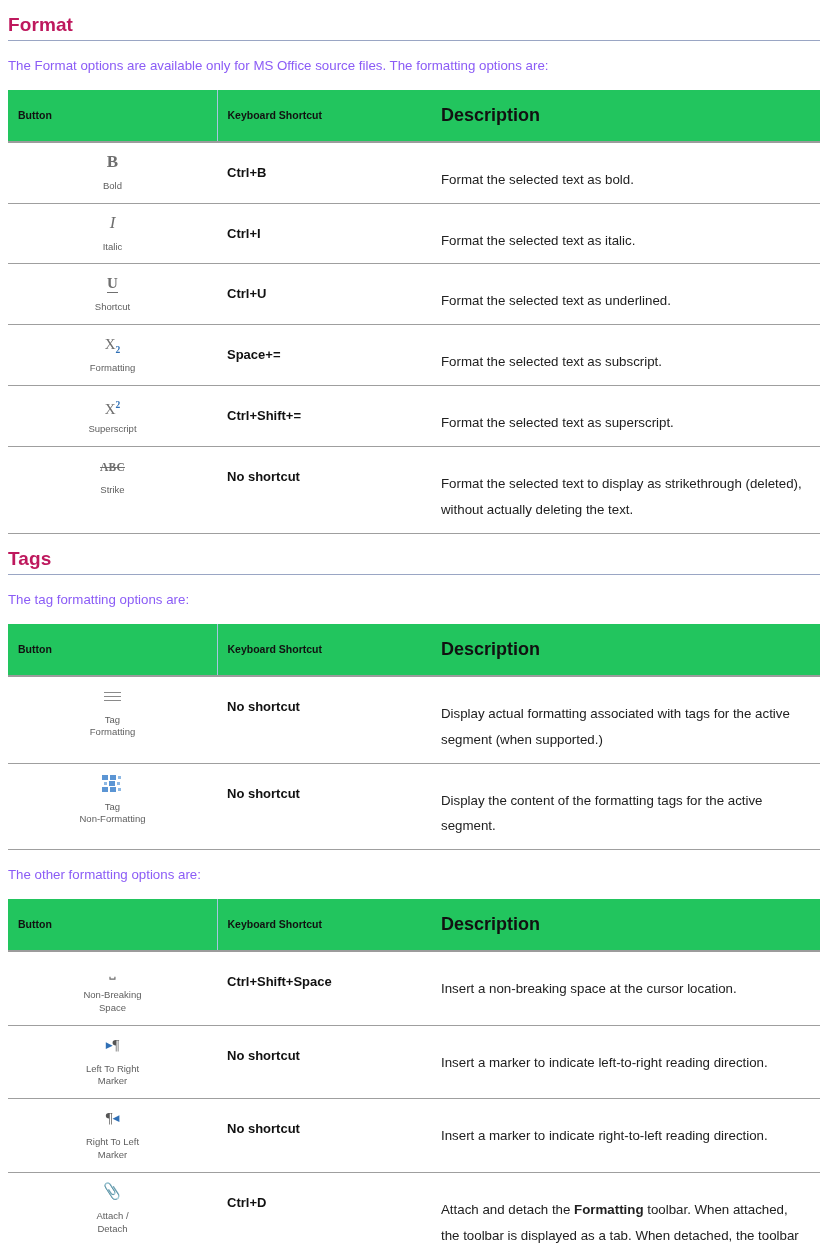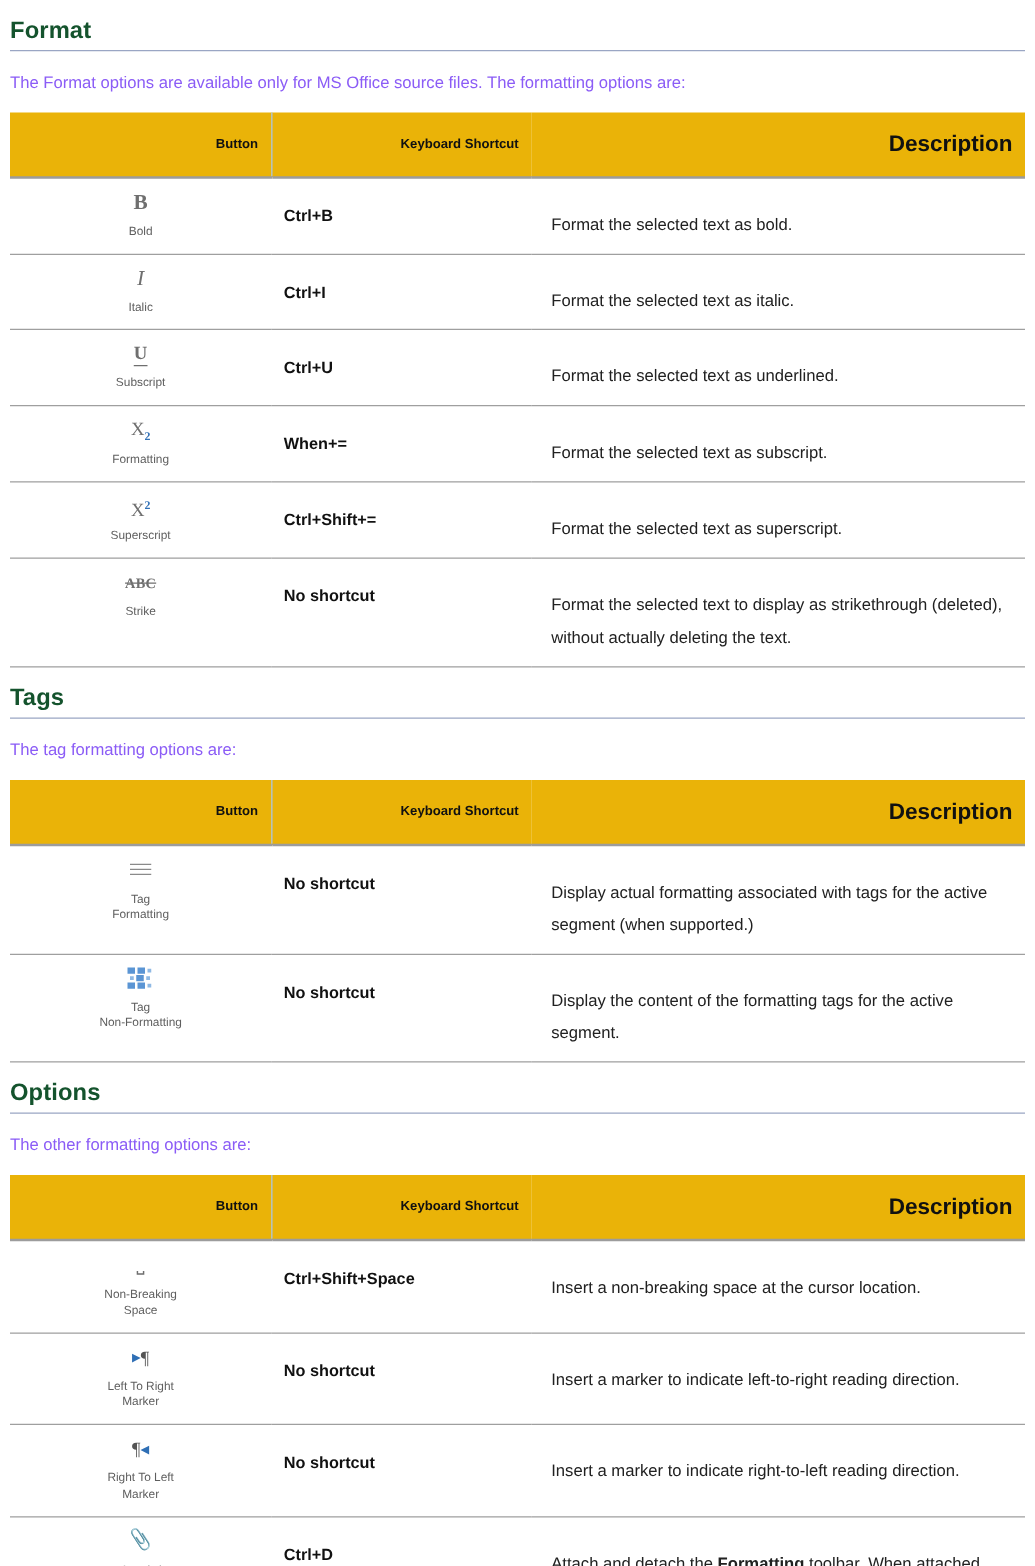--- a/index.html
+++ b/index.html
@@ -17,21 +17,21 @@
   .page {
     width: 828px;
     box-sizing: border-box;
     padding: 0 8px 6px 8px;
   }
 
   
   .section-heading {
     font-size: 19px;
     font-weight: bold;
-    color: #14532d;
+    color: #be185d;
     margin: 14px 0 0 0;
     padding: 0 0 4px 0;
     border-bottom: 1.5px solid #9aa6c4;
     letter-spacing: 0.1px;
   }
   .intro {
     font-size: 13.3px;
     color: #8b5cf6;
     margin: 16px 0 14px 0;
     line-height: 1.4;
@@ -42,23 +42,23 @@
     width: 100%;
     border-collapse: collapse;
     table-layout: fixed;
     margin-bottom: 2px;
   }
   table.fmt col.c-btn   { width: 209px; }
   table.fmt col.c-key   { width: 208px; }
   table.fmt col.c-desc  { width: auto; }
 
   thead th {
-    background: #eab308;
+    background: #22c55e;
     color: #111111;
-    text-align: right;
+    text-align: left;
     vertical-align: middle;
     font-weight: bold;
     padding: 14px 10px 14px 10px;
     height: 52px;
     box-sizing: border-box;
     border-bottom: 2px solid #9c9c9c;
   }
   th.h-btn, th.h-key {
     font-size: 10.5px;
   }
@@ -243,31 +243,31 @@
             <td class="c-button">
               <span class="icon-wrap"><span class="g-italic">I</span></span>
               <span class="btn-caption">Italic</span>
             </td>
             <td class="c-key">Ctrl+I</td>
             <td class="c-desc">Format the selected text as italic.</td>
           </tr>
           <tr>
             <td class="c-button">
               <span class="icon-wrap"><span class="g-underline">U</span></span>
-              <span class="btn-caption">Subscript</span>
+              <span class="btn-caption">Shortcut</span>
             </td>
             <td class="c-key">Ctrl+U</td>
             <td class="c-desc">Format the selected text as underlined.</td>
           </tr>
           <tr>
             <td class="c-button">
               <span class="icon-wrap"><span class="g-x">X<sub>2</sub></span></span>
               <span class="btn-caption">Formatting</span>
             </td>
-            <td class="c-key">When+=</td>
+            <td class="c-key">Space+=</td>
             <td class="c-desc">Format the selected text as subscript.</td>
           </tr>
           <tr>
             <td class="c-button">
               <span class="icon-wrap"><span class="g-x">X<sup>2</sup></span></span>
               <span class="btn-caption">Superscript</span>
             </td>
             <td class="c-key">Ctrl+Shift+=</td>
             <td class="c-desc">Format the selected text as superscript.</td>
           </tr>
@@ -308,21 +308,20 @@
           <tr>
             <td class="c-button">
               <span class="icon-wrap"><span class="g-tags"><span class="row"><span class="blk"></span><span class="blk"></span><span class="blk sm"></span></span><span class="row"><span class="blk sm"></span><span class="blk"></span><span class="blk sm"></span></span><span class="row"><span class="blk"></span><span class="blk"></span><span class="blk sm"></span></span></span></span>
               <span class="btn-caption">Tag<br>Non-Formatting</span>
             </td>
             <td class="c-key">No shortcut</td>
             <td class="c-desc">Display the content of the formatting tags for the active segment.</td>
           </tr>
         </tbody>
       </table>
-      <div class="section-heading">Options</div>
       <p class="intro">The other formatting options are:</p>
       <table class="fmt">
         <colgroup>
           <col class="c-btn">
           <col class="c-key">
           <col class="c-desc">
         </colgroup>
         <thead>
           <tr>
             <th class="h-btn">Button</th>

